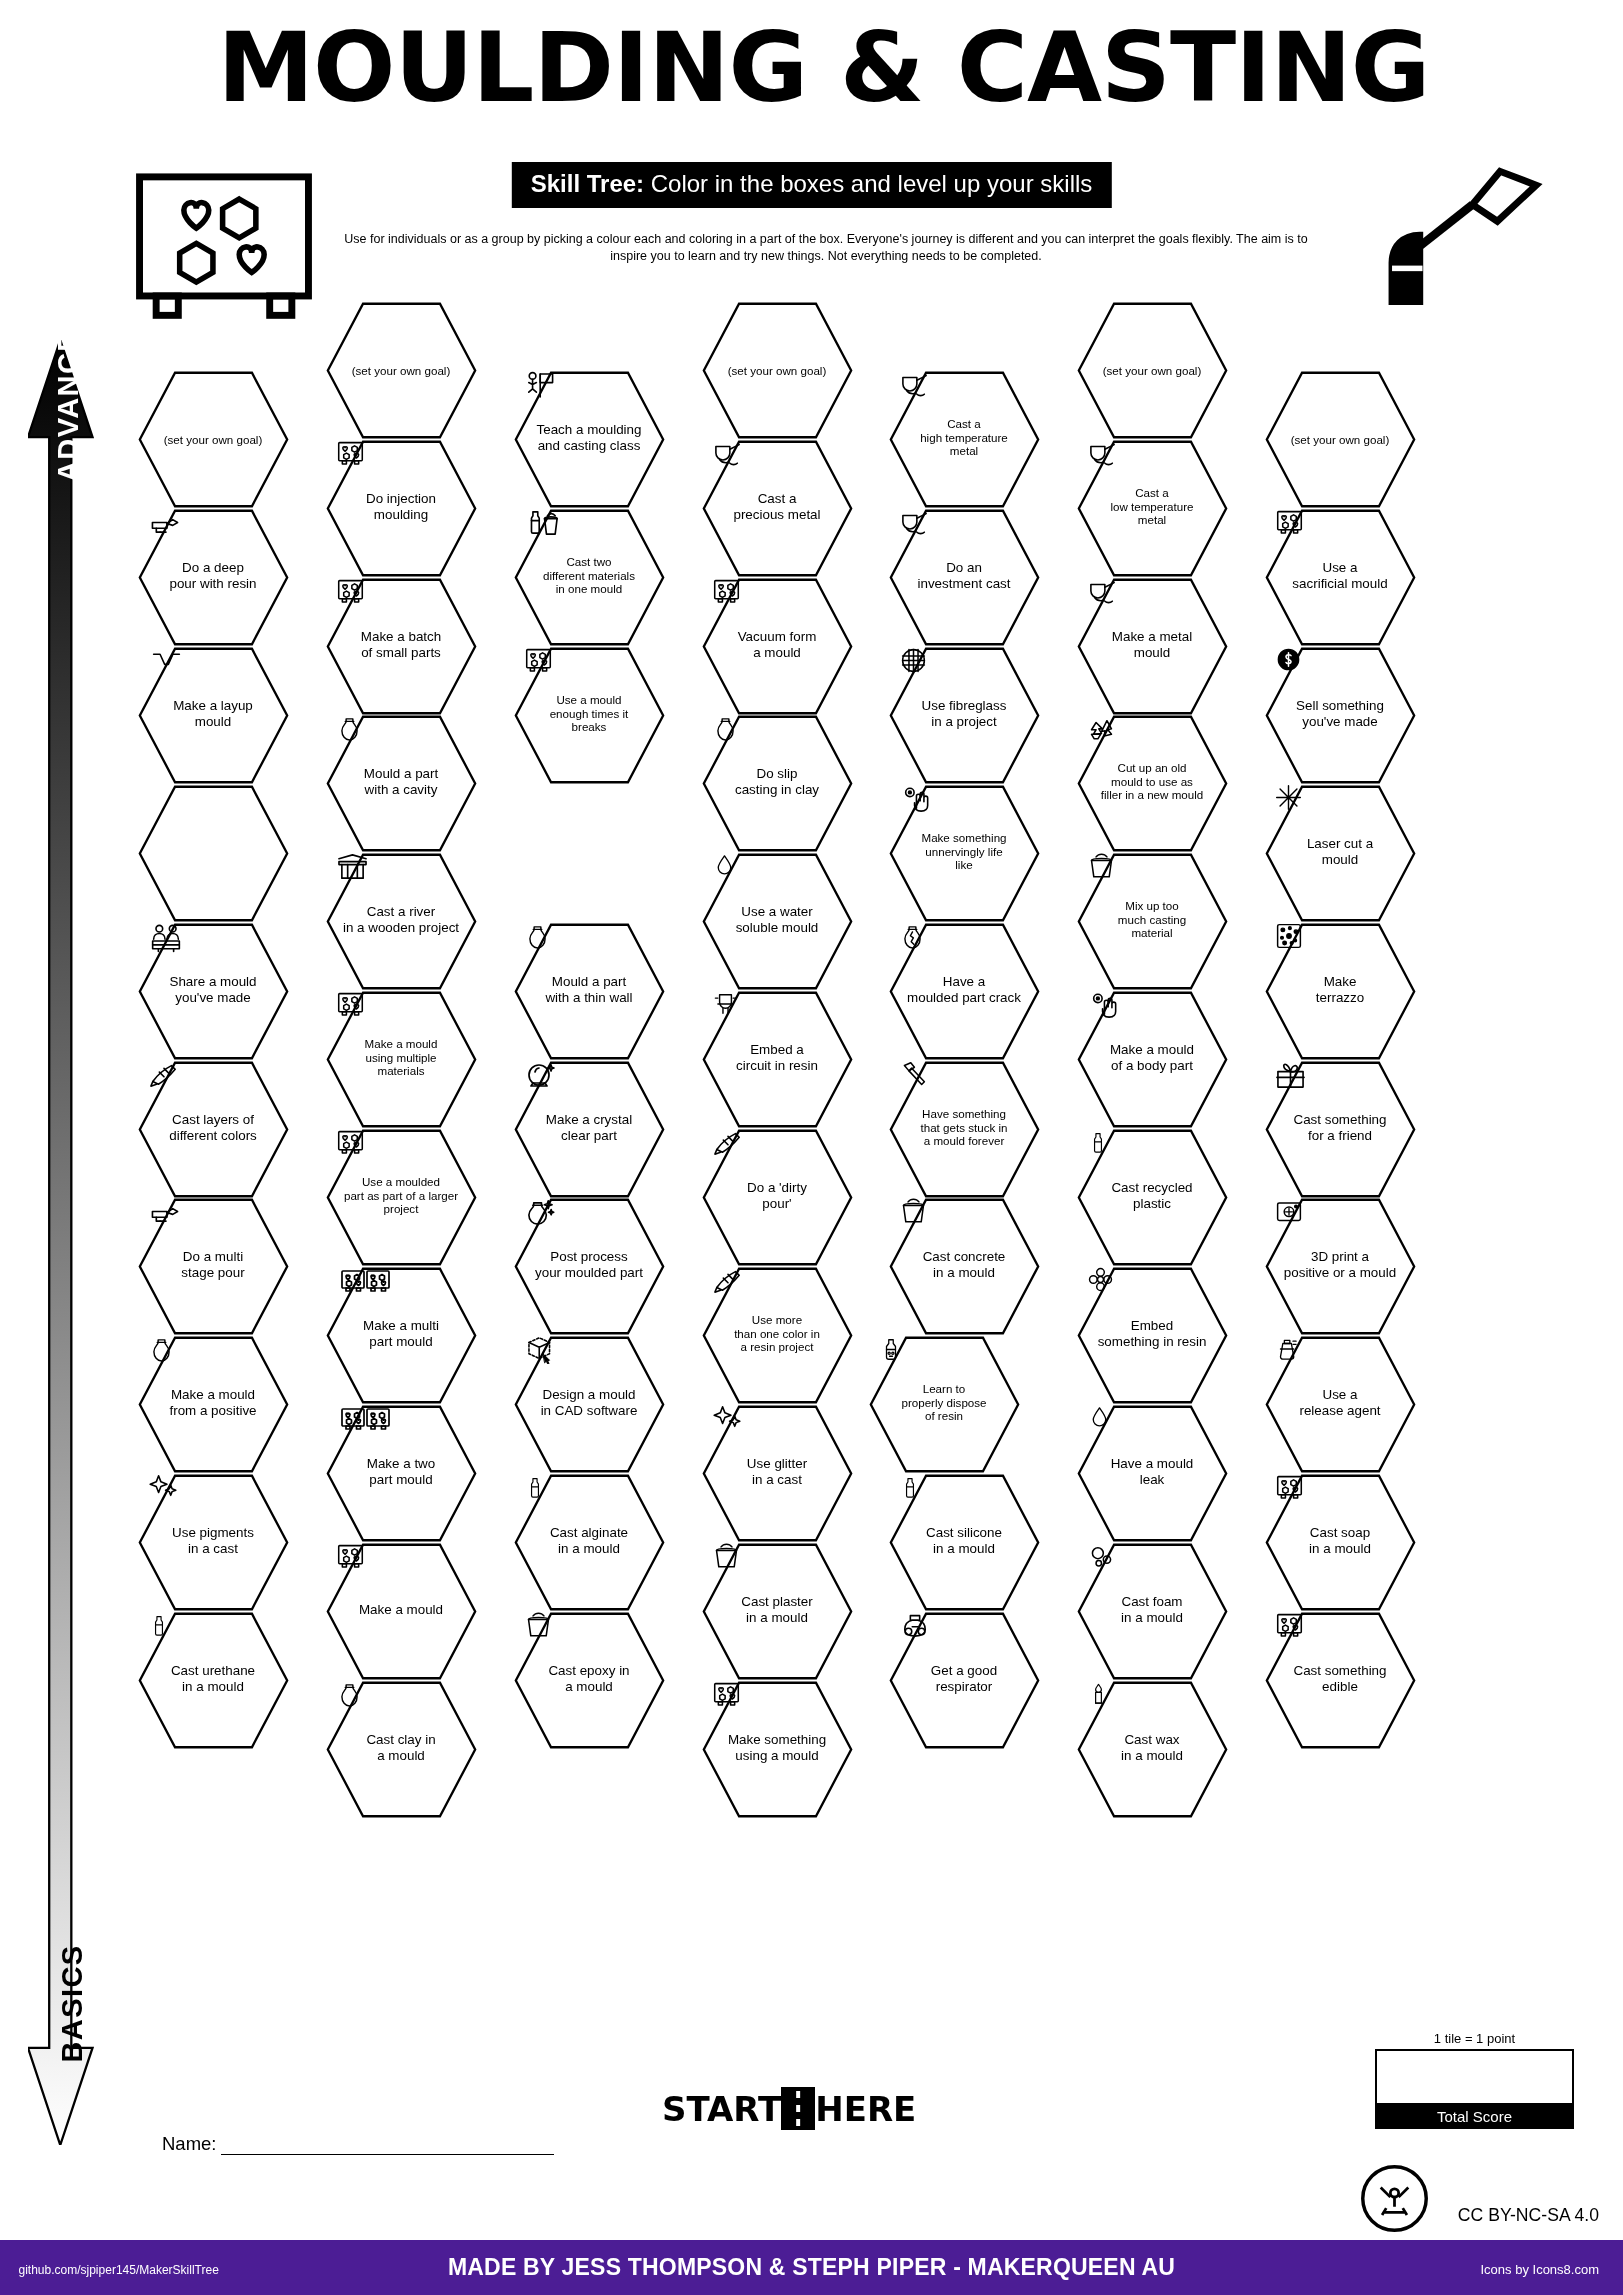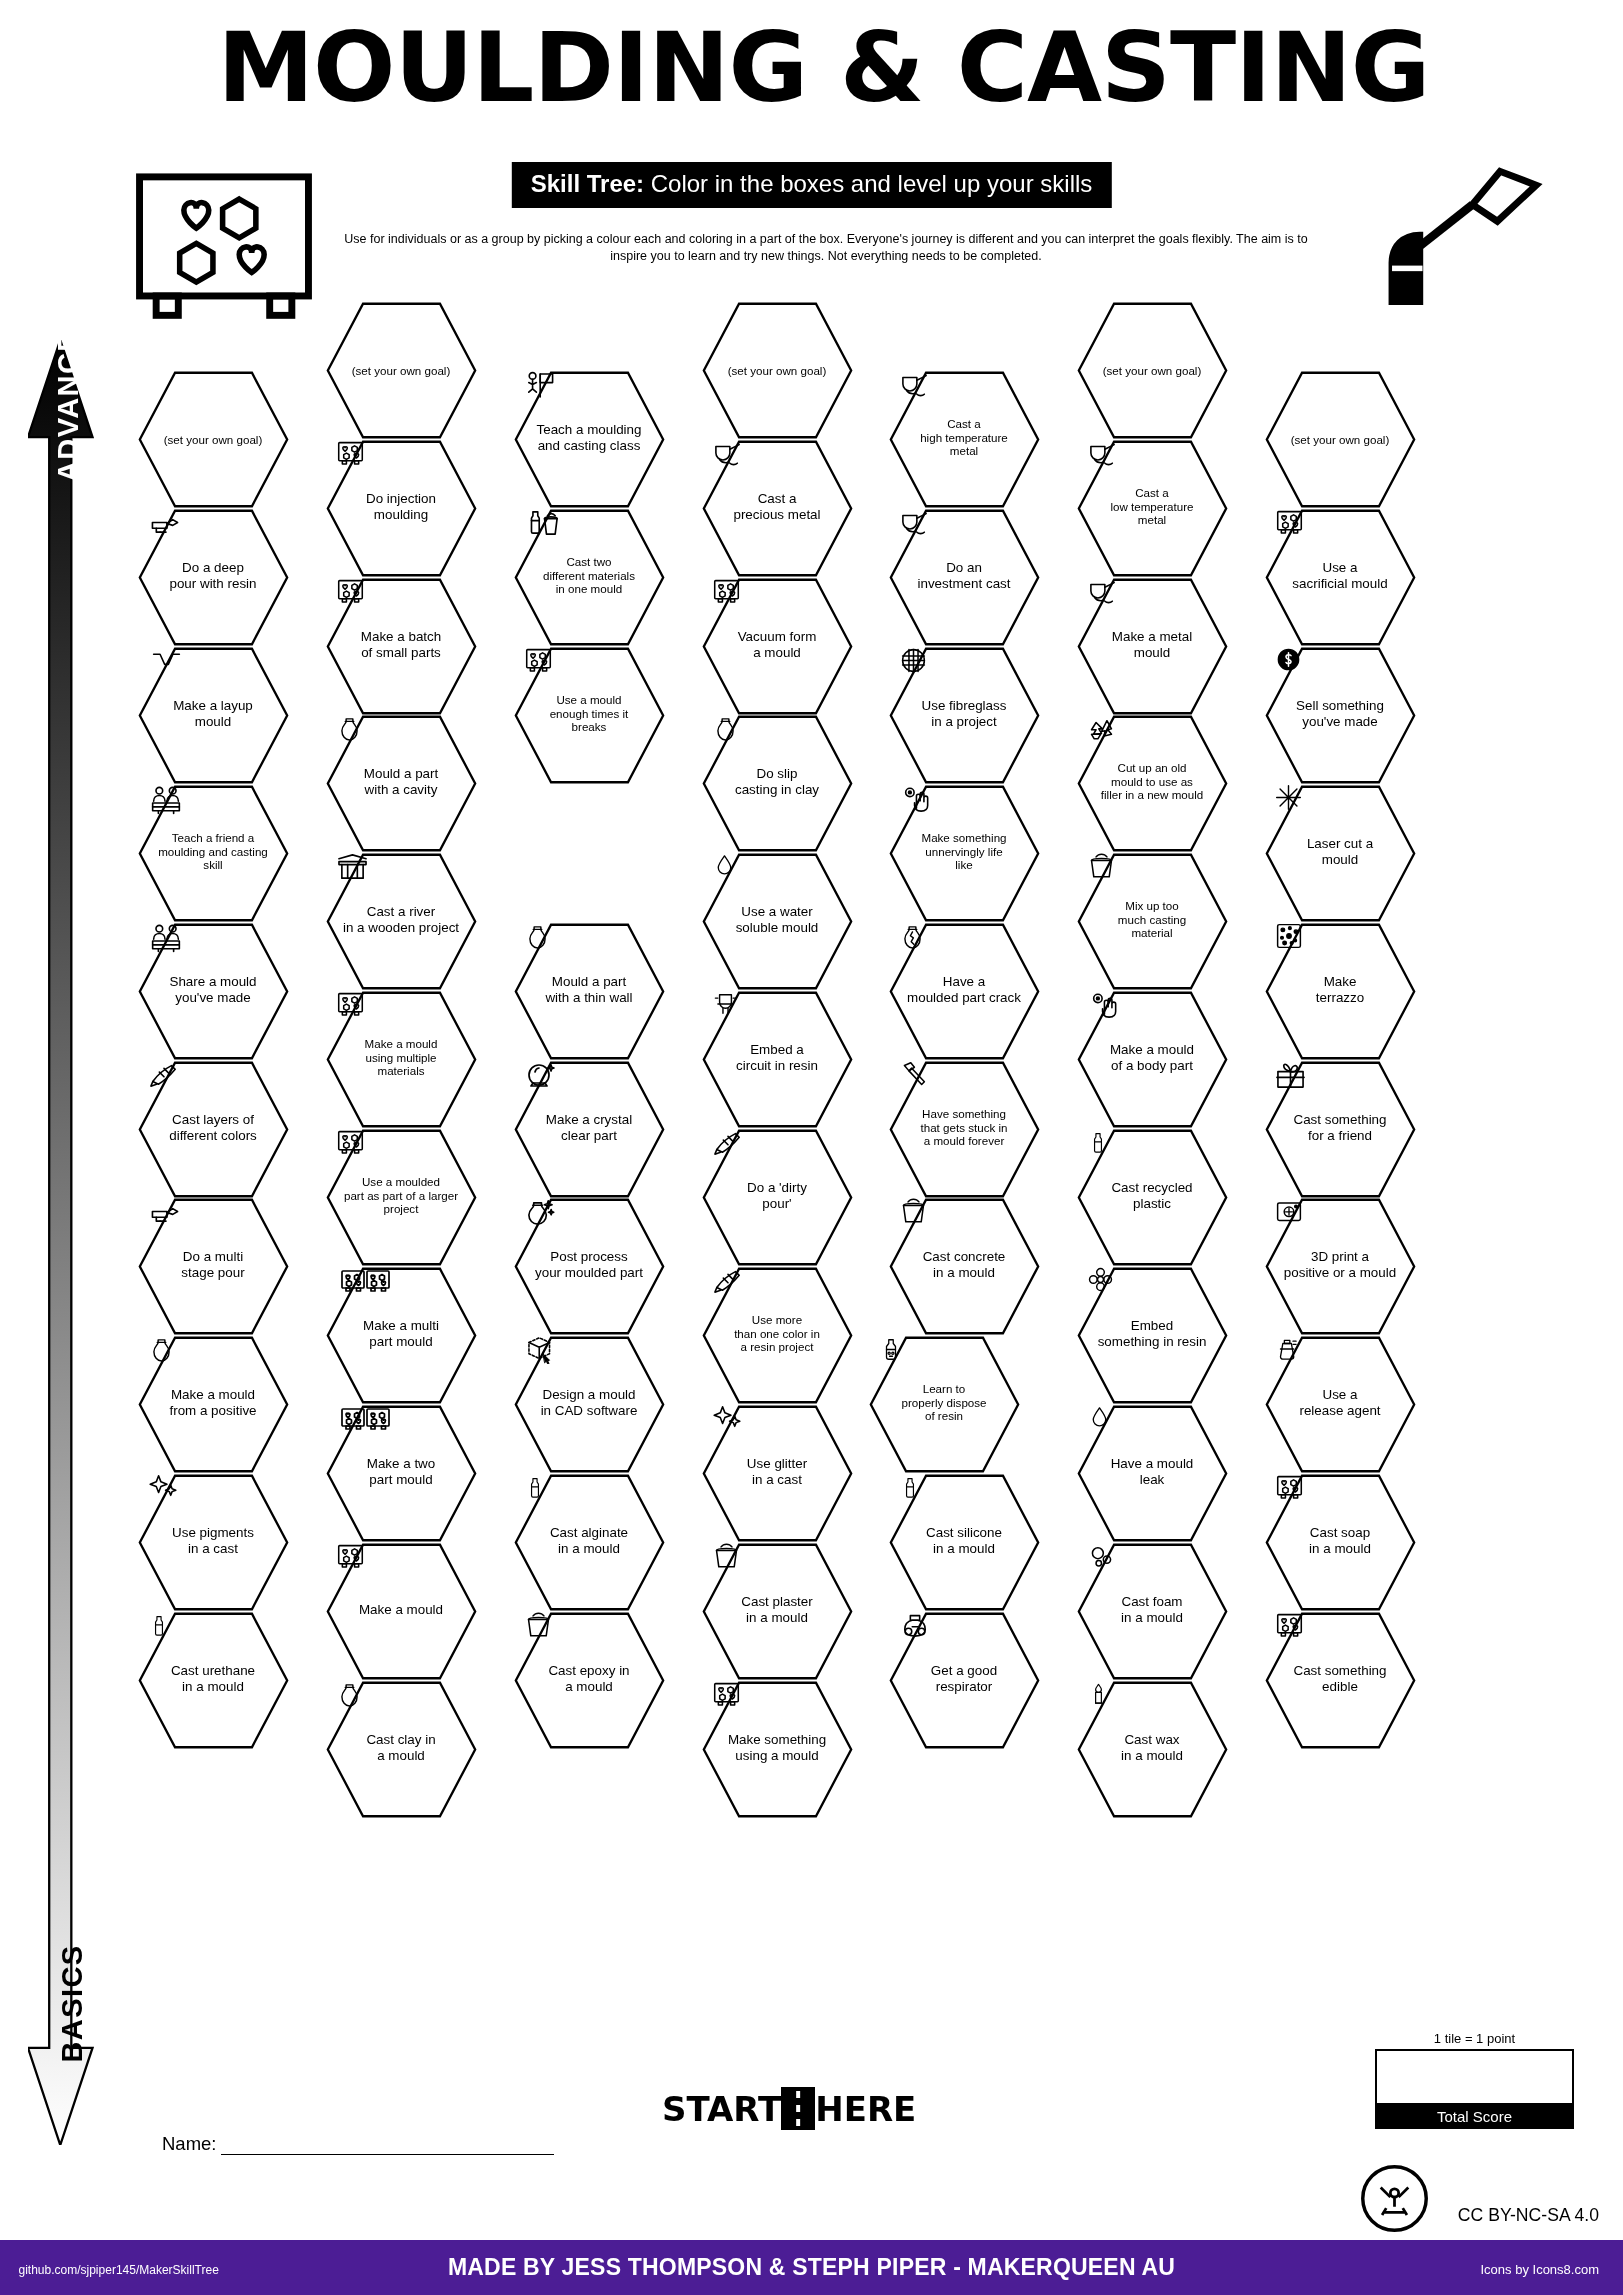--- a/index.html
+++ b/index.html
@@ -259,36 +259,20 @@
           <svg width="37" height="23" viewBox="0 0 64 50" fill="none" stroke="#000" stroke-width="3.4" stroke-linecap="round" stroke-linejoin="round">
             <path d="M4 18h14l10 22h8l10-22h14"></path>
           </svg>
         </div>
       </div>
     </div>
     <div class="hex" style="left: 137px; top: 784px;">
       <svg width="153" height="139" viewBox="0 0 330 300">
         <polygon points="82,6 248,6 324,150 248,294 82,294 6,150" fill="#ffffff" stroke="#000" stroke-width="5"></polygon>
       </svg>
-      <div class="content">
-        <div class="label small">Teach a friend a
-moulding and casting
-skill</div>
-        <div class="ico">
-          <svg width="36" height="30.5" viewBox="0 0 64 64" fill="none" stroke="#000" stroke-width="3.4" stroke-linecap="round" stroke-linejoin="round">
-            <circle cx="18" cy="14" r="7"></circle>
-            <circle cx="46" cy="14" r="7"></circle>
-            <path d="M6 36c0-8 6-12 12-12s12 4 12 12"></path>
-            <path d="M34 36c0-8 6-12 12-12s12 4 12 12"></path>
-            <rect x="4" y="40" width="56" height="16"></rect>
-            <path d="M4 48h56"></path>
-            <path d="M16 56v6M48 56v6"></path>
-          </svg>
-        </div>
-      </div>
     </div>
     <div class="hex" style="left: 137px; top: 922px;">
       <svg width="153" height="139" viewBox="0 0 330 300">
         <polygon points="82,6 248,6 324,150 248,294 82,294 6,150" fill="#ffffff" stroke="#000" stroke-width="5"></polygon>
       </svg>
       <div class="content">
         <div class="label">Share a mould
 you've made</div>
         <div class="ico">
           <svg width="36" height="30.5" viewBox="0 0 64 64" fill="none" stroke="#000" stroke-width="3.4" stroke-linecap="round" stroke-linejoin="round">

